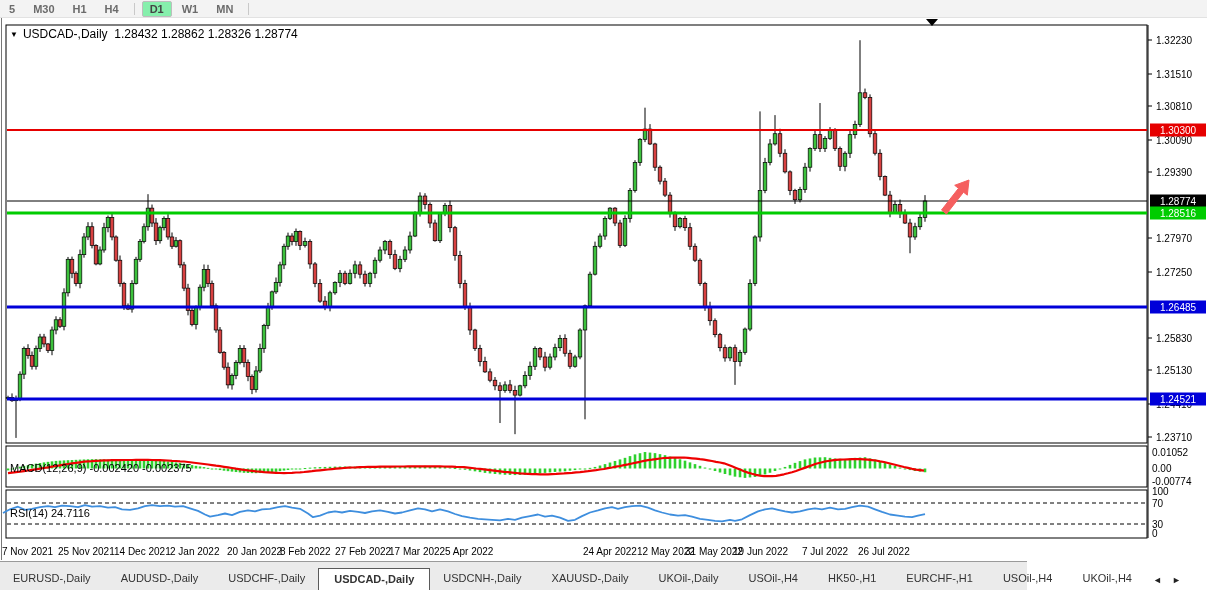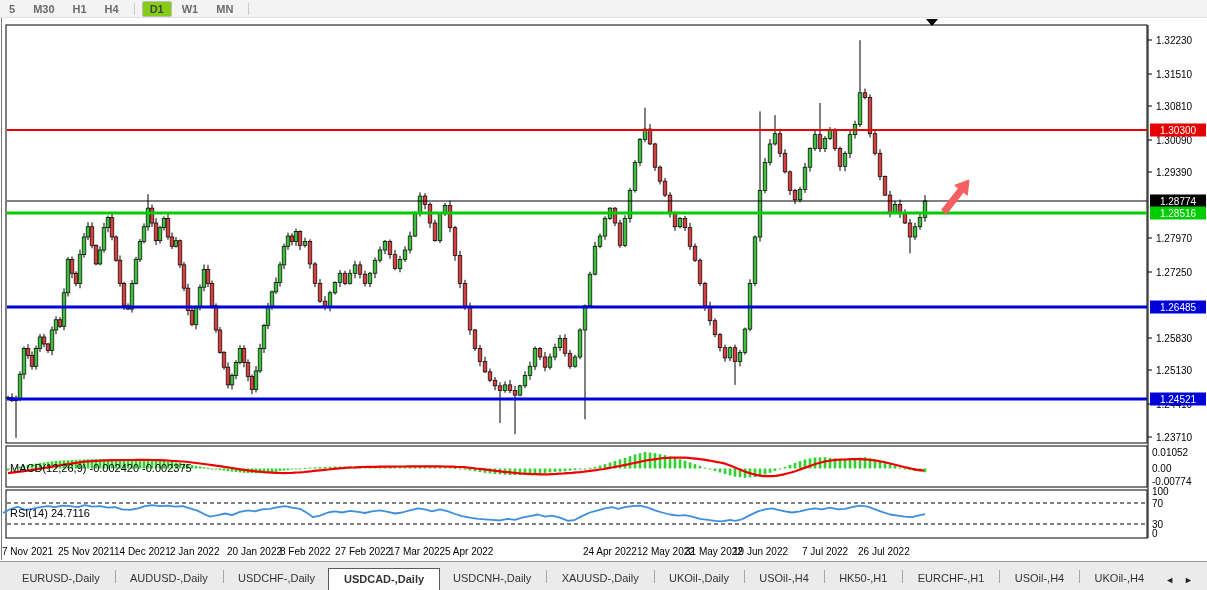--- a/index.html
+++ b/index.html
@@ -1,32 +1,32 @@
 <!DOCTYPE html>
 <html><head>
 <meta charset="utf-8">
 <style>
   html,body{margin:0;padding:0;background:#fff;font-family:"Liberation Sans",sans-serif;}
   #app{position:relative;width:1207px;height:590px;background:#fff;overflow:hidden;}
   
   #toolbar{position:absolute;left:0;top:0;width:1207px;height:17px;background:#f3f3f3;border-bottom:1px solid #e2e2e2;display:flex;align-items:center;font-size:11px;color:#5a5a5a;}
   .tb-btn{padding:1px 7px;margin:0 1px;cursor:default;border:1px solid transparent;border-radius:2px;font-weight:bold;color:#6b6b6b;}
-  .tb-btn.sel{background:#84cc16;border:1px solid #bdbdbd;color:#444;}
+  .tb-btn.sel{background:#86efac;border:1px solid #bdbdbd;color:#444;}
   .tb-sep{width:1px;height:12px;background:#c9c9c9;margin:0 6px;}
   
   #chart-svg{position:absolute;left:0;top:17px;}
   svg text{font-family:"Liberation Sans",sans-serif;}
   
   .ov{position:absolute;font-size:12px;color:#000;white-space:pre;z-index:5;}
   #chart-title{left:10px;top:27px;}
   #chart-title .tri{font-size:8px;vertical-align:1px;margin-right:5px;}
   #macd-label{left:10px;top:462px;font-size:11px;}
   #rsi-label{left:10px;top:507px;font-size:11px;}
   
-  #tabbar{position:absolute;left:0;top:561px;width:1207px;height:29px;background:#ebebeb;border-top:1px solid #9a9a9a;display:flex;align-items:flex-end;font-size:11px;color:#333;}
+  #tabbar{position:absolute;left:0;top:561px;width:1027px;height:29px;background:#ebebeb;border-top:1px solid #9a9a9a;display:flex;align-items:flex-end;font-size:11px;color:#333;}
   #tabbar .pad{width:26px;}
   .tab{padding:3px 13px 5px 13px;margin-bottom:2px;cursor:default;white-space:nowrap;}
   .tab.active{background:#fff;border:1px solid #5a5a5a;border-bottom:none;font-weight:bold;padding:4px 15px 6px 15px;margin-bottom:0;}
   .tab-sep{width:1px;height:13px;background:#a8a8a8;margin:0 2px 8px 2px;}
   #tab-scroll{margin-left:auto;display:flex;align-items:center;gap:10px;padding:0 14px 6px 8px;font-size:9px;color:#222;}
   #tab-scroll span{cursor:default;}
 </style>
 </head>
 <body>
 
@@ -718,20 +718,21 @@
         <text x="445" y="555" font-size="10" fill="#000" text-anchor="start">5 Apr 2022</text>
         <text x="583" y="555" font-size="10" fill="#000" text-anchor="start">24 Apr 2022</text>
         <text x="637" y="555" font-size="10" fill="#000" text-anchor="start">12 May 2022</text>
         <text x="685" y="555" font-size="10" fill="#000" text-anchor="start">31 May 2022</text>
         <text x="733" y="555" font-size="10" fill="#000" text-anchor="start">19 Jun 2022</text>
         <text x="802" y="555" font-size="10" fill="#000" text-anchor="start">7 Jul 2022</text>
         <text x="858" y="555" font-size="10" fill="#000" text-anchor="start">26 Jul 2022</text>
       </g>
     </svg>
 
+  <div id="chart-title" class="ov"><span class="tri">▼</span><span>USDCAD-,Daily</span><span>&nbsp;&nbsp;</span><span>1.28432 1.28862 1.28326 1.28774</span></div>
 
   <div id="macd-label" class="ov"><span>MACD(12,26,9)</span><span>&nbsp;</span><span>-0.002420 -0.002375</span></div>
 
   <div id="rsi-label" class="ov"><span>RSI(14)</span><span>&nbsp;</span><span>24.7116</span></div>
 
   <div id="tabbar">
       <div class="pad"></div>
       <div class="tab">EURUSD-,Daily</div>
       <div class="tab-sep"></div>
       <div class="tab">AUDUSD-,Daily</div>

